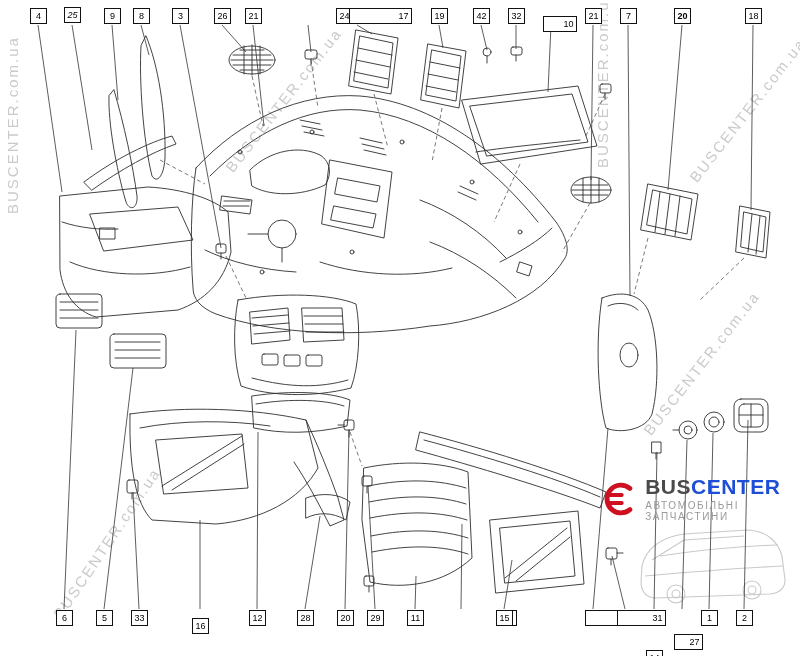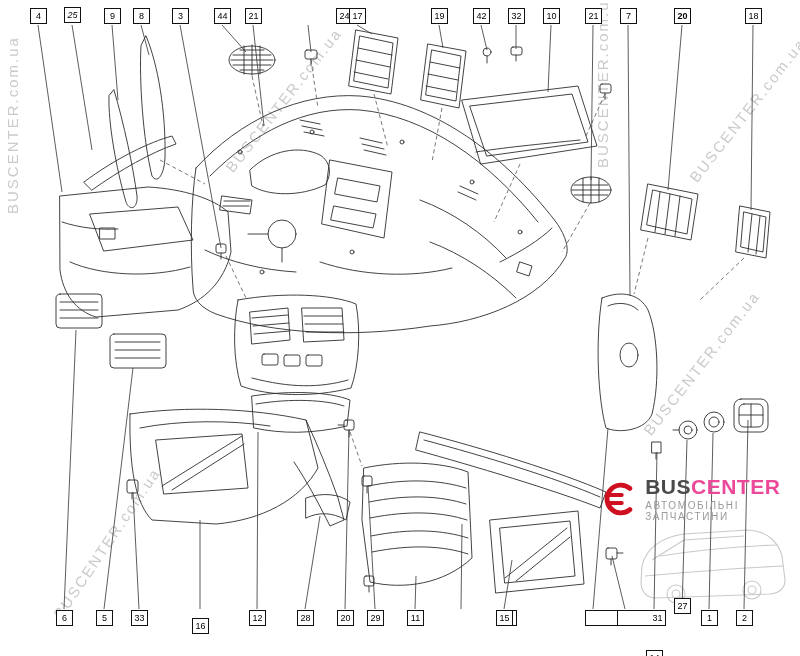--- a/index.html
+++ b/index.html
@@ -22,21 +22,21 @@
   
   #diagram-svg{position:absolute;left:0;top:0;z-index:2;}
   #diagram-svg .art{fill:none;stroke:#2e2e2e;stroke-width:0.9;stroke-linejoin:round;stroke-linecap:round;}
   #diagram-svg .dash{fill:none;stroke:#555;stroke-width:0.8;stroke-dasharray:4 3;}
   #diagram-svg .leader{stroke:#333;stroke-width:0.8;}
   #diagram-svg .van{fill:none;stroke:#c9c9c9;stroke-width:1.1;stroke-linejoin:round;}
   
   .logo{position:absolute;left:598px;top:476px;display:flex;align-items:center;gap:8px;z-index:5;}
   .logo .name{font-weight:bold;font-size:21px;letter-spacing:0.5px;line-height:22px;}
   .logo .name .p1{color:#4a4a4a;}
-  .logo .name .p2{color:#ec4899;}
+  .logo .name .p2{color:#1d4ed8;}
   .logo .tagline{font-size:10px;color:#9a9a9a;letter-spacing:1.6px;margin-top:2px;}
 </style>
 </head>
 <body>
 
 <div class="wm" style="left:4px;top:214px;transform:rotate(-90deg);">BUSCENTER.com.ua</div>
 <div class="wm" style="left:222px;top:165px;transform:rotate(-52deg);">BUSCENTER.com.ua</div>
 <div class="wm" style="left:594px;top:168px;transform:rotate(-90deg);">BUSCENTER.com.ua</div>
 <div class="wm" style="left:686px;top:175px;transform:rotate(-52deg);">BUSCENTER.com.ua</div>
 <div class="wm" style="left:640px;top:428px;transform:rotate(-52deg);">BUSCENTER.com.ua</div>
@@ -316,47 +316,47 @@
       <line x1="744" y1="609" x2="748" y2="420" class="leader"></line>
     </g>
 </svg>
 
 <div id="callout-layer">
     <div class="callout" style="left: 30px; top: 8px;">4</div>
     <div class="callout" style="left: 64px; top: 7px; font-style: italic;">25</div>
     <div class="callout" style="left: 104px; top: 8px;">9</div>
     <div class="callout" style="left: 133px; top: 8px;">8</div>
     <div class="callout" style="left: 172px; top: 8px;">3</div>
-    <div class="callout" style="left: 214px; top: 8px;">44</div>
+    <div class="callout" style="left: 214px; top: 8px;">26</div>
     <div class="callout" style="left: 245px; top: 8px;">21</div>
     <div class="callout" style="left: 300px; top: 8px; margin-left: 36px;">24</div>
-    <div class="callout" style="left: 349px; top: 8px;">17</div>
+    <div class="callout" style="left: 349px; top: 8px; padding-left: 46px;">17</div>
     <div class="callout" style="left: 431px; top: 8px;">19</div>
     <div class="callout" style="left: 473px; top: 8px;">42</div>
     <div class="callout" style="left: 508px; top: 8px;">32</div>
-    <div class="callout" style="left: 543px; top: 8px;">10</div>
+    <div class="callout" style="left: 543px; top: 16px; padding-left: 17px;">10</div>
     <div class="callout" style="left: 585px; top: 8px;">21</div>
     <div class="callout" style="left: 620px; top: 8px;">7</div>
     <div class="callout" style="left: 674px; top: 8px; font-weight: bold;">20</div>
     <div class="callout" style="left: 745px; top: 8px;">18</div>
     <div class="callout" style="left: 56px; top: 610px;">6</div>
     <div class="callout" style="left: 96px; top: 610px;">5</div>
     <div class="callout" style="left: 131px; top: 610px;">33</div>
     <div class="callout" style="left: 192px; top: 610px; margin-top: 8px;">16</div>
     <div class="callout" style="left: 249px; top: 610px;">12</div>
     <div class="callout" style="left: 297px; top: 610px;">28</div>
     <div class="callout" style="left: 337px; top: 610px;">20</div>
     <div class="callout" style="left: 367px; top: 610px;">29</div>
     <div class="callout" style="left: 407px; top: 610px;">11</div>
     <div class="callout" style="left: 453px; top: 610px; margin-left: 47px;">22</div>
     <div class="callout" style="left: 496px; top: 610px;">15</div>
     <div class="callout" style="left: 585px; top: 610px; padding-left: 28px;">13</div>
     <div class="callout" style="left: 617px; top: 610px; padding-left: 32px;">31</div>
     <div class="callout" style="left: 646px; top: 610px; margin-top: 40px;">14</div>
-    <div class="callout" style="left: 674px; top: 598px;">27</div>
+    <div class="callout" style="left: 674px; top: 634px; padding-left: 12px;">27</div>
     <div class="callout" style="left: 701px; top: 610px;">1</div>
     <div class="callout" style="left: 736px; top: 610px;">2</div>
   </div>
 
 <div class="logo">
   <svg width="46" height="46" viewBox="0 0 48 48" xmlns="http://www.w3.org/2000/svg">
     <path d="M39,11 A17,17 0 1 0 39,37" fill="none" stroke="#cf1020" stroke-width="6" stroke-linecap="round"></path>
     <path d="M14,19 h15 M14,29 h15" fill="none" stroke="#cf1020" stroke-width="5" stroke-linecap="round"></path>
   </svg>
   <div>

